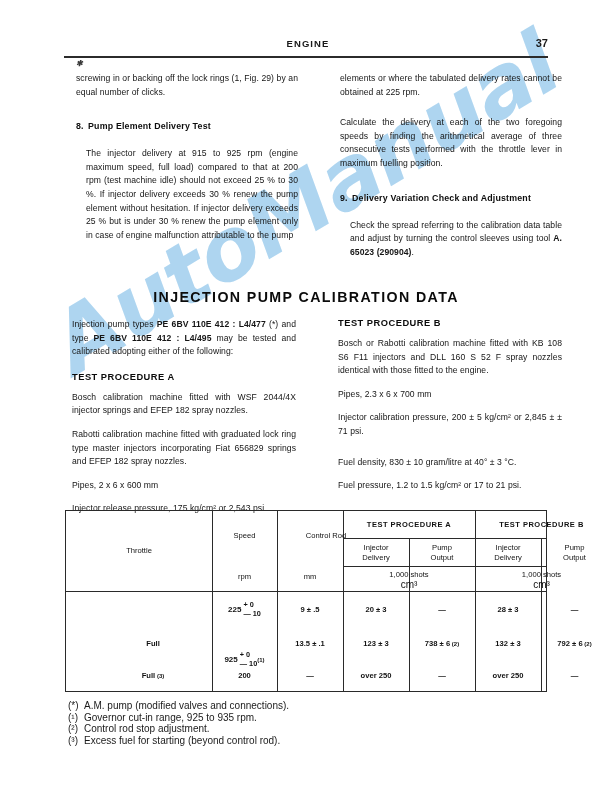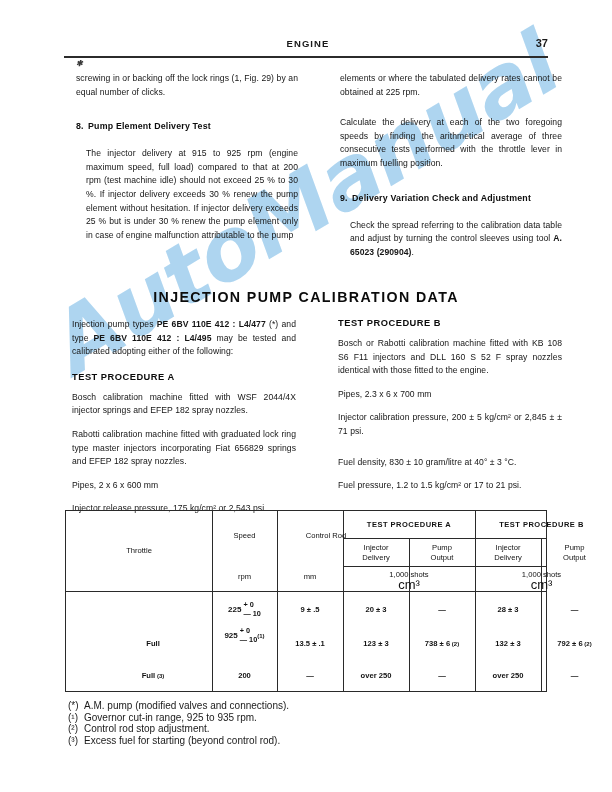--- a/index.html
+++ b/index.html
@@ -129,21 +129,21 @@
     position:absolute;
     display:flex;align-items:center;justify-content:center;
     text-align:center;
     font-size:7.6px;
     color:#121212;
     line-height:10px;
   }
   .tbl .cell.b{font-weight:700;}
   .hdr{font-size:7.6px;font-weight:400;color:#111;}
   .hdr.caps{font-weight:700;letter-spacing:.5px;font-size:7.5px;}
-  .unit{font-size:13px;}
+  .unit{font-size:10px;}
   .cellL{justify-content:flex-start;padding-left:14px;}
   .frac{
     display:inline-flex;flex-direction:column;
     align-items:flex-start;justify-content:center;
     font-size:7.3px;line-height:8.6px;margin-left:2px;font-weight:700;
   }
   .tolwrap{display:inline-flex;align-items:center;font-weight:700;font-size:8px;}
   sup{font-size:6px;vertical-align:super;font-weight:700;}
 
   
@@ -283,21 +283,21 @@
       </div>
       <div class="cell b" style="left:211px;top:86px;width:66px;height:26px;">9 ± .5</div>
       <div class="cell b" style="left:277px;top:86px;width:66px;height:26px;">20 ± 3</div>
       <div class="cell b" style="left:343px;top:86px;width:66px;height:26px;">—</div>
       <div class="cell b" style="left:409px;top:86px;width:66px;height:26px;">28 ± 3</div>
       <div class="cell b" style="left:475px;top:86px;width:67px;height:26px;">—</div>
 
       <div class="cell b cellL" style="left:0;top:120px;width:146px;height:26px;">
         <span>Full</span>
       </div>
-      <div class="cell" style="left:146px;top:112px;width:65px;height:26px;">
+      <div class="cell" style="left:146px;top:136px;width:65px;height:26px;">
         <span class="tolwrap">
           <span>925</span>
           <span class="frac">
             <span>+ 0</span>
             <span>— 10</span>
           </span>
           <sup>(<span>1</span>)</sup>
         </span>
       </div>
       <div class="cell b" style="left:211px;top:120px;width:66px;height:26px;">13.5 ± .1</div>

